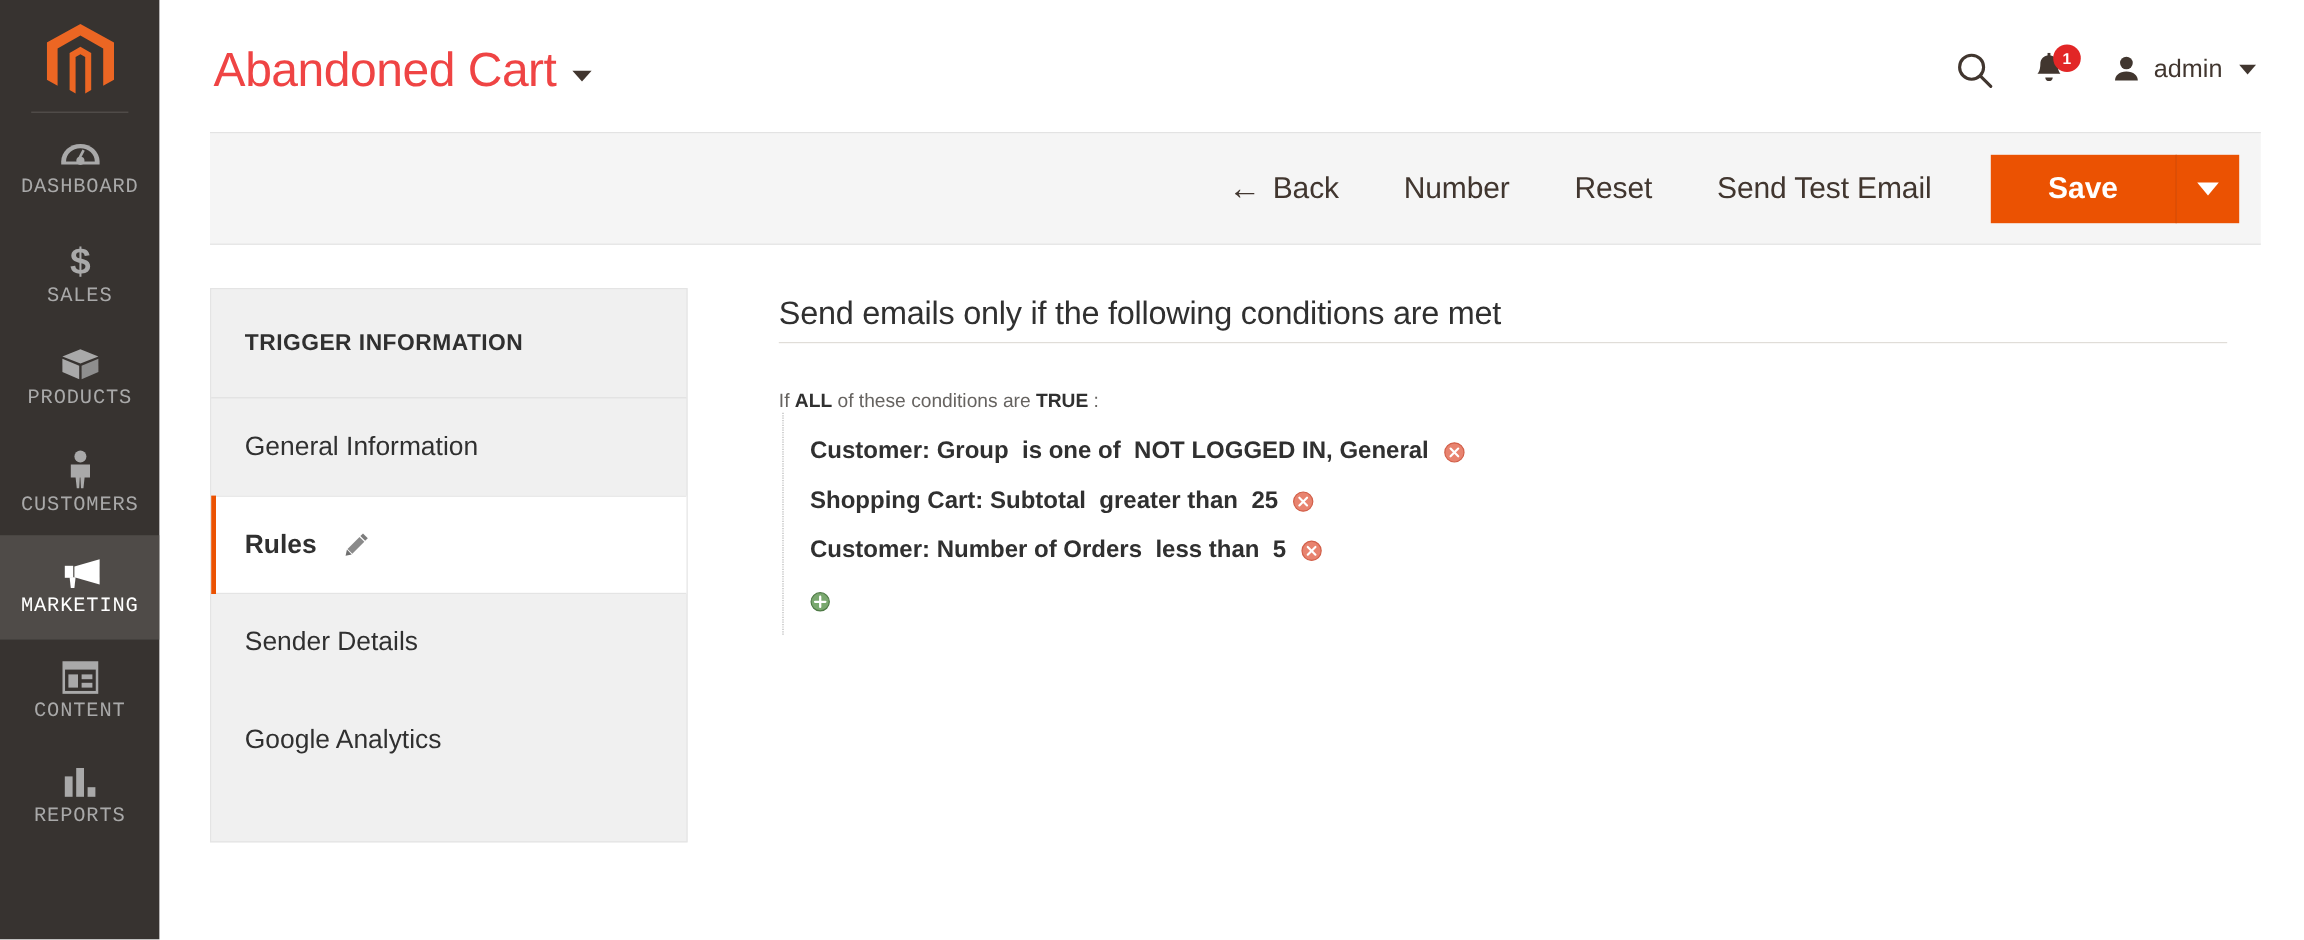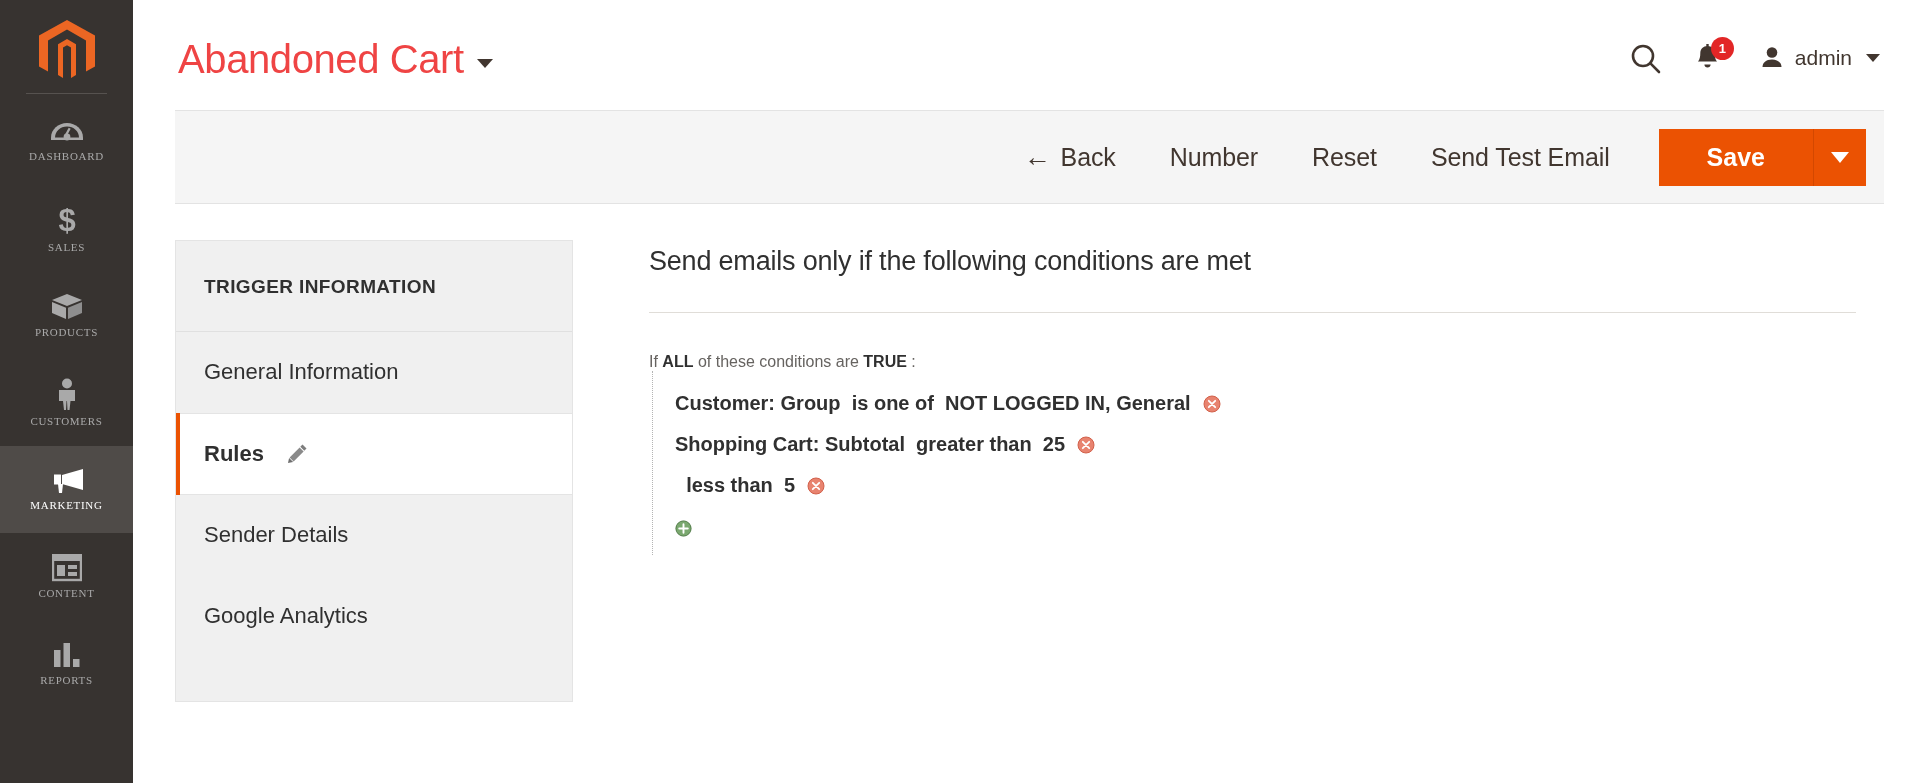--- a/index.html
+++ b/index.html
@@ -44,24 +44,24 @@
     display: flex;
     flex-direction: column;
     align-items: center;
     justify-content: center;
     gap: 5px;
     color: #a9a9a9;
     text-decoration: none;
     cursor: pointer;
   }
   .nav-item .nav-label {
-    font-size: 11px;
+    font-size: 17px;
     letter-spacing: 0.7px;
     text-transform: uppercase;
-    font-family: Liberation Serif, serif;
+    font-family: Liberation Mono, monospace;
   }
   .nav-item svg { display: block; }
   .nav-item.active { background: #4f4b48; color: #ffffff; }
   .nav-item.active .nav-label { color: #ffffff; }
 
   
   .main {
     flex: 1 1 auto;
     height: 783px;
     background: #ffffff;
@@ -249,21 +249,21 @@
   
   .rules-area {
     flex: 1 1 auto;
     padding-left: 76px;
     padding-top: 6px;
   }
   .rules-heading {
     font-size: 27px;
     color: #303030;
     font-weight: 400;
-    padding-bottom: 35px;
+    padding-bottom: 8px;
     border-bottom: 1px solid #e0ddd8;
     margin-right: 28px;
     letter-spacing: -0.2px;
   }
   .if-line {
     margin-top: 40px;
     font-size: 16px;
     color: #666360;
   }
   .if-line .strong-link {
@@ -491,20 +491,21 @@
               <span class="cond-part">25</span>
             <span class="icon-del">
               <svg width="18" height="18" viewBox="0 0 18 18">
                 <circle cx="9" cy="9" r="8" fill="#e8836f" stroke="#d2604a" stroke-width="1"></circle>
                 <path d="M5.8 5.8l6.4 6.4M12.2 5.8l-6.4 6.4" stroke="#ffffff" stroke-width="1.8" stroke-linecap="round"></path>
               </svg>
             </span>
           </div>
 
           <div class="cond-row">
+              <span class="cond-part">Customer: Number of Orders</span>
               <span class="cond-sep">&nbsp; </span>
               <span class="cond-part">less than</span>
               <span class="cond-sep">&nbsp; </span>
               <span class="cond-part">5</span>
             <span class="icon-del">
               <svg width="18" height="18" viewBox="0 0 18 18">
                 <circle cx="9" cy="9" r="8" fill="#e8836f" stroke="#d2604a" stroke-width="1"></circle>
                 <path d="M5.8 5.8l6.4 6.4M12.2 5.8l-6.4 6.4" stroke="#ffffff" stroke-width="1.8" stroke-linecap="round"></path>
               </svg>
             </span>

